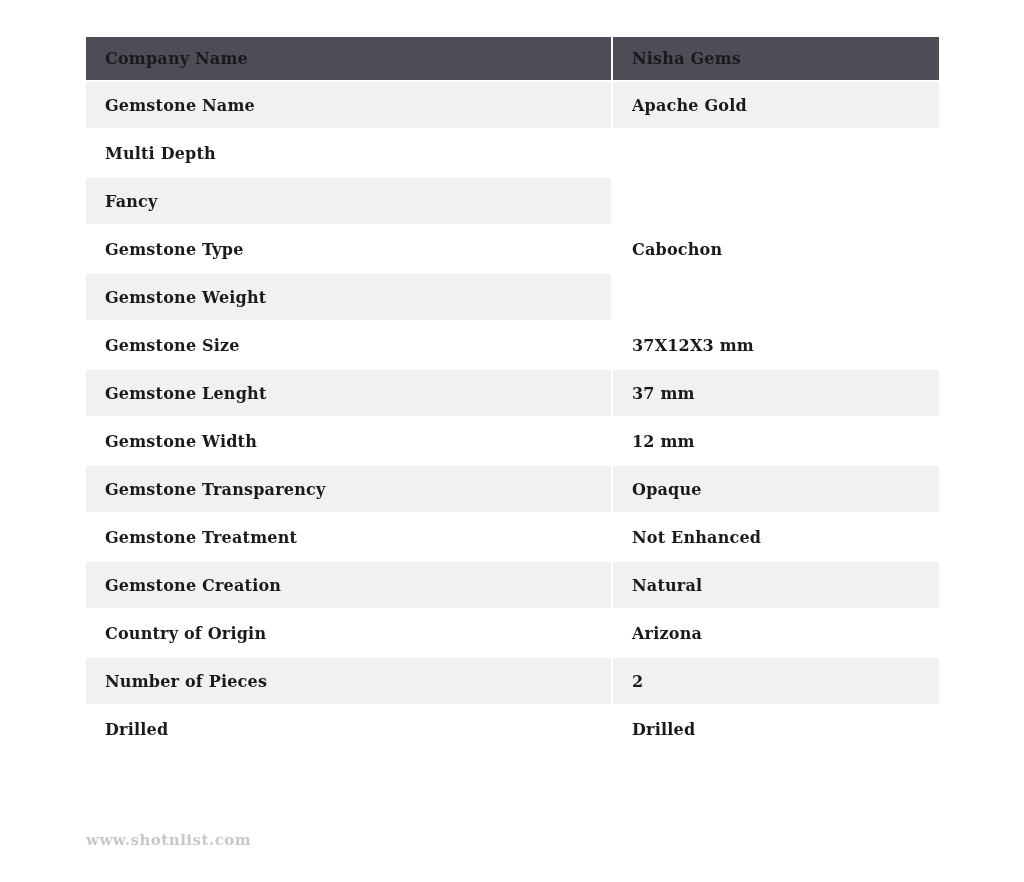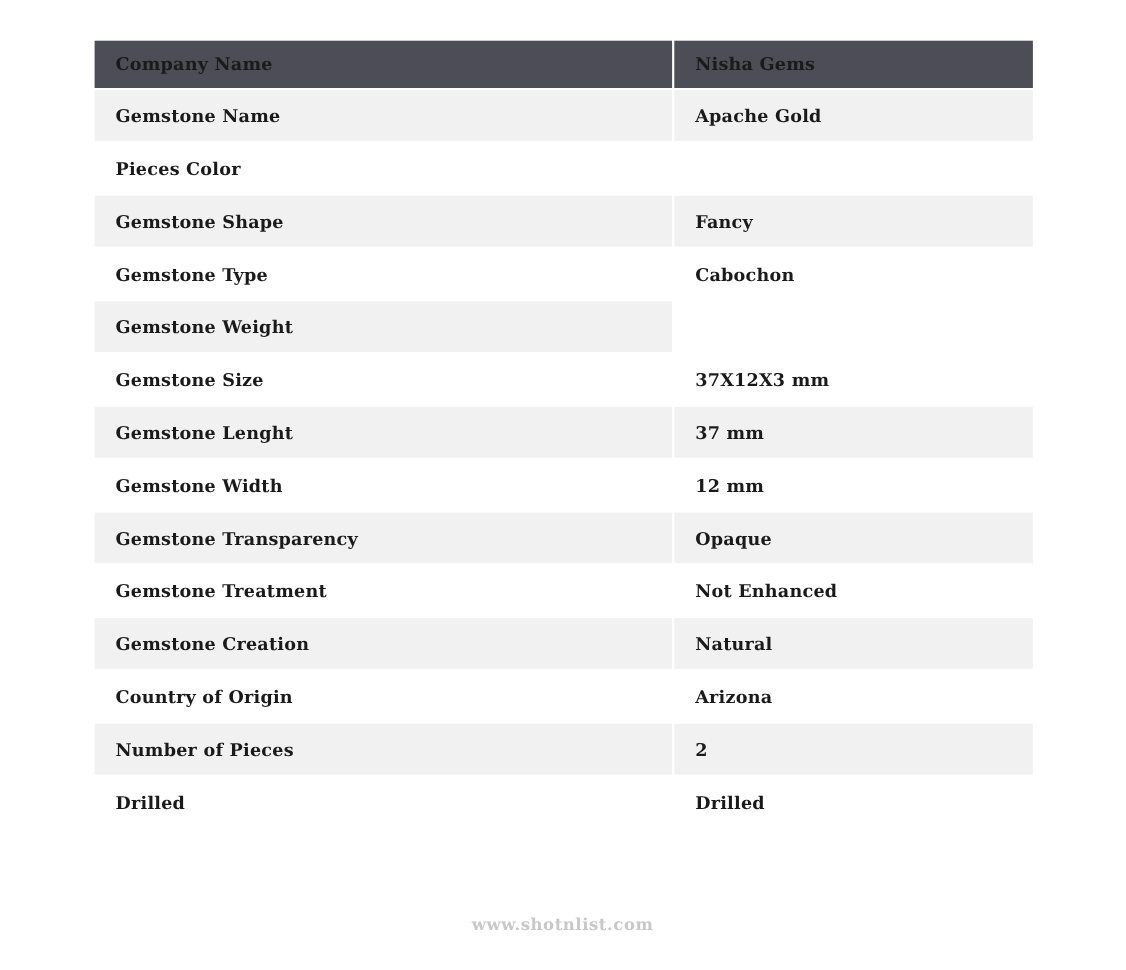--- a/index.html
+++ b/index.html
@@ -44,21 +44,21 @@
     background: var(--row-bg);
   }
   .row.header .cell { background: var(--header-bg); }
   
   .row:nth-child(even) .cell { background: var(--row-alt-bg); }
   .watermark {
     position: absolute;
     left: 86px;
     top: 831px;
     width: 853px;
-    text-align: center;
+    text-align: left;
     padding-right: 2px;
     font-size: 15px;
     font-weight: bold;
     color: var(--footer-color);
     letter-spacing: 0.5px;
   }
 </style>
 </head>
 <body>
 
@@ -66,24 +66,23 @@
   <div class="row header">
     <div class="cell">Company Name</div>
     <div class="cell">Nisha Gems</div>
   </div>
 
   <div class="row">
     <div class="cell">Gemstone Name</div>
     <div class="cell">Apache Gold</div>
   </div>
   <div class="row">
-    <div class="cell">Pieces Color</div>
+    <div class="cell">Multi Depth</div>
   </div>
   <div class="row">
-    <div class="cell">Gemstone Shape</div>
     <div class="cell">Fancy</div>
   </div>
   <div class="row">
     <div class="cell">Gemstone Type</div>
     <div class="cell">Cabochon</div>
   </div>
   <div class="row">
     <div class="cell">Gemstone Weight</div>
   </div>
   <div class="row">

